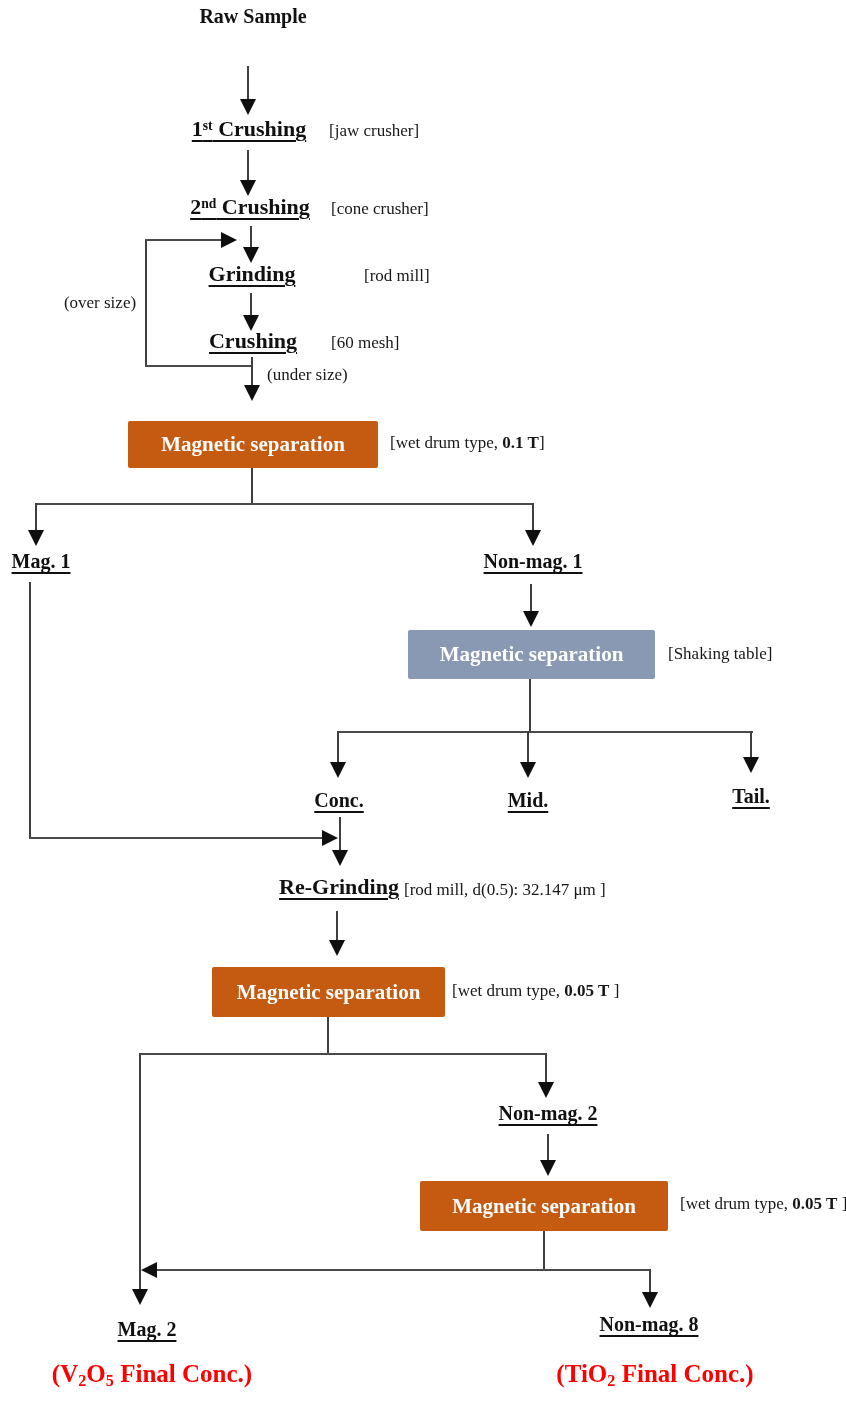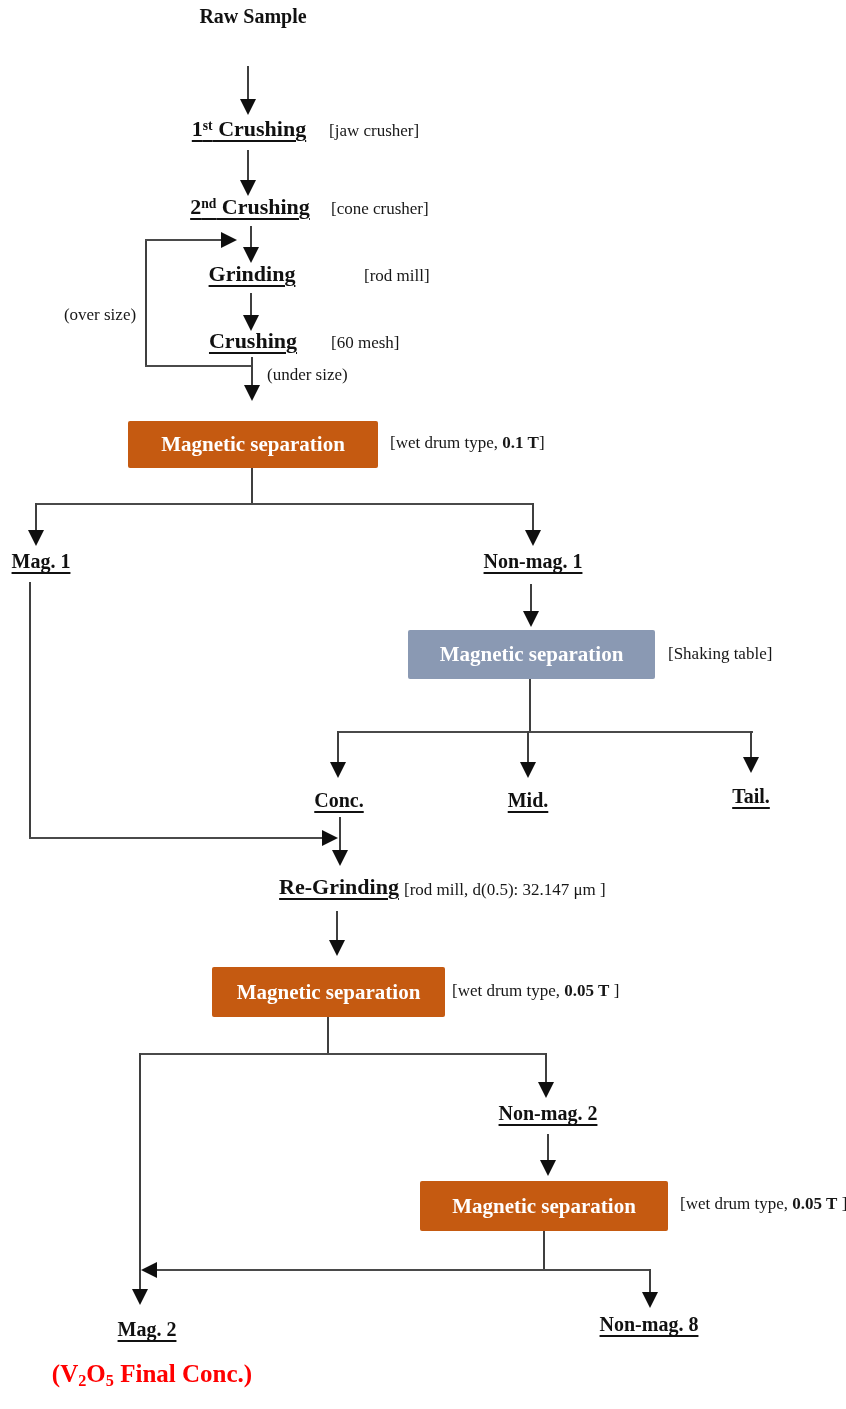--- a/index.html
+++ b/index.html
@@ -54,21 +54,21 @@
   <div class="vl" style="left:250px;top:293px;height:24px;"></div>
   <div class="ah ah-down" style="left:243px;top:315px;"></div>
 
   <div class="abs ctr node" style="left:253px;top:328px;">Crushing</div>
   <div class="abs note" style="left:331px;top:333px;">[60 mesh]</div>
 
   <div class="vl" style="left:145px;top:239px;height:128px;"></div>
   <div class="hl" style="left:145px;top:239px;width:76px;"></div>
   <div class="ah ah-right" style="left:221px;top:232px;"></div>
   <div class="hl" style="left:145px;top:365px;width:108px;"></div>
-  <div class="abs ctr note" style="left:100px;top:293px;margin-top:12px;">(over size)</div>
+  <div class="abs ctr note" style="left:100px;top:293px;">(over size)</div>
 
   <div class="vl" style="left:251px;top:357px;height:30px;"></div>
   <div class="ah ah-down" style="left:244px;top:385px;"></div>
   <div class="abs note" style="left:267px;top:365px;">(under size)</div>
 
   <div class="abs procbox orange" style="left:128px;top:421px;width:250px;height:47px;">
       <span>Magnetic separation</span>
     </div>
   <div class="abs note" style="left:390px;top:433px;"><span>[wet drum type, </span><b>0.1 T</b><span>]</span></div>
 
@@ -133,14 +133,15 @@
 
   <div class="vl" style="left:543px;top:1231px;height:40px;"></div>
   <div class="hl" style="left:156px;top:1269px;width:495px;"></div>
   <div class="ah ah-left" style="left:141px;top:1262px;"></div>
   <div class="vl" style="left:649px;top:1269px;height:26px;"></div>
   <div class="ah ah-down" style="left:642px;top:1292px;"></div>
   <div class="abs ctr out" style="left:147px;top:1318px;">Mag. 2</div>
   <div class="abs ctr out" style="left:649px;top:1313px;">Non-mag. 8</div>
 
   <div class="abs ctr final" style="left:152px;top:1360px;"><span>(V</span><sub>2</sub><span>O</span><sub>5</sub><span> Final Conc.)</span></div>
+  <div class="abs ctr final" style="left:655px;top:1360px;"><span>(TiO</span><sub>2</sub><span> Final Conc.)</span></div>
 
 </div>
 
 </body></html>

